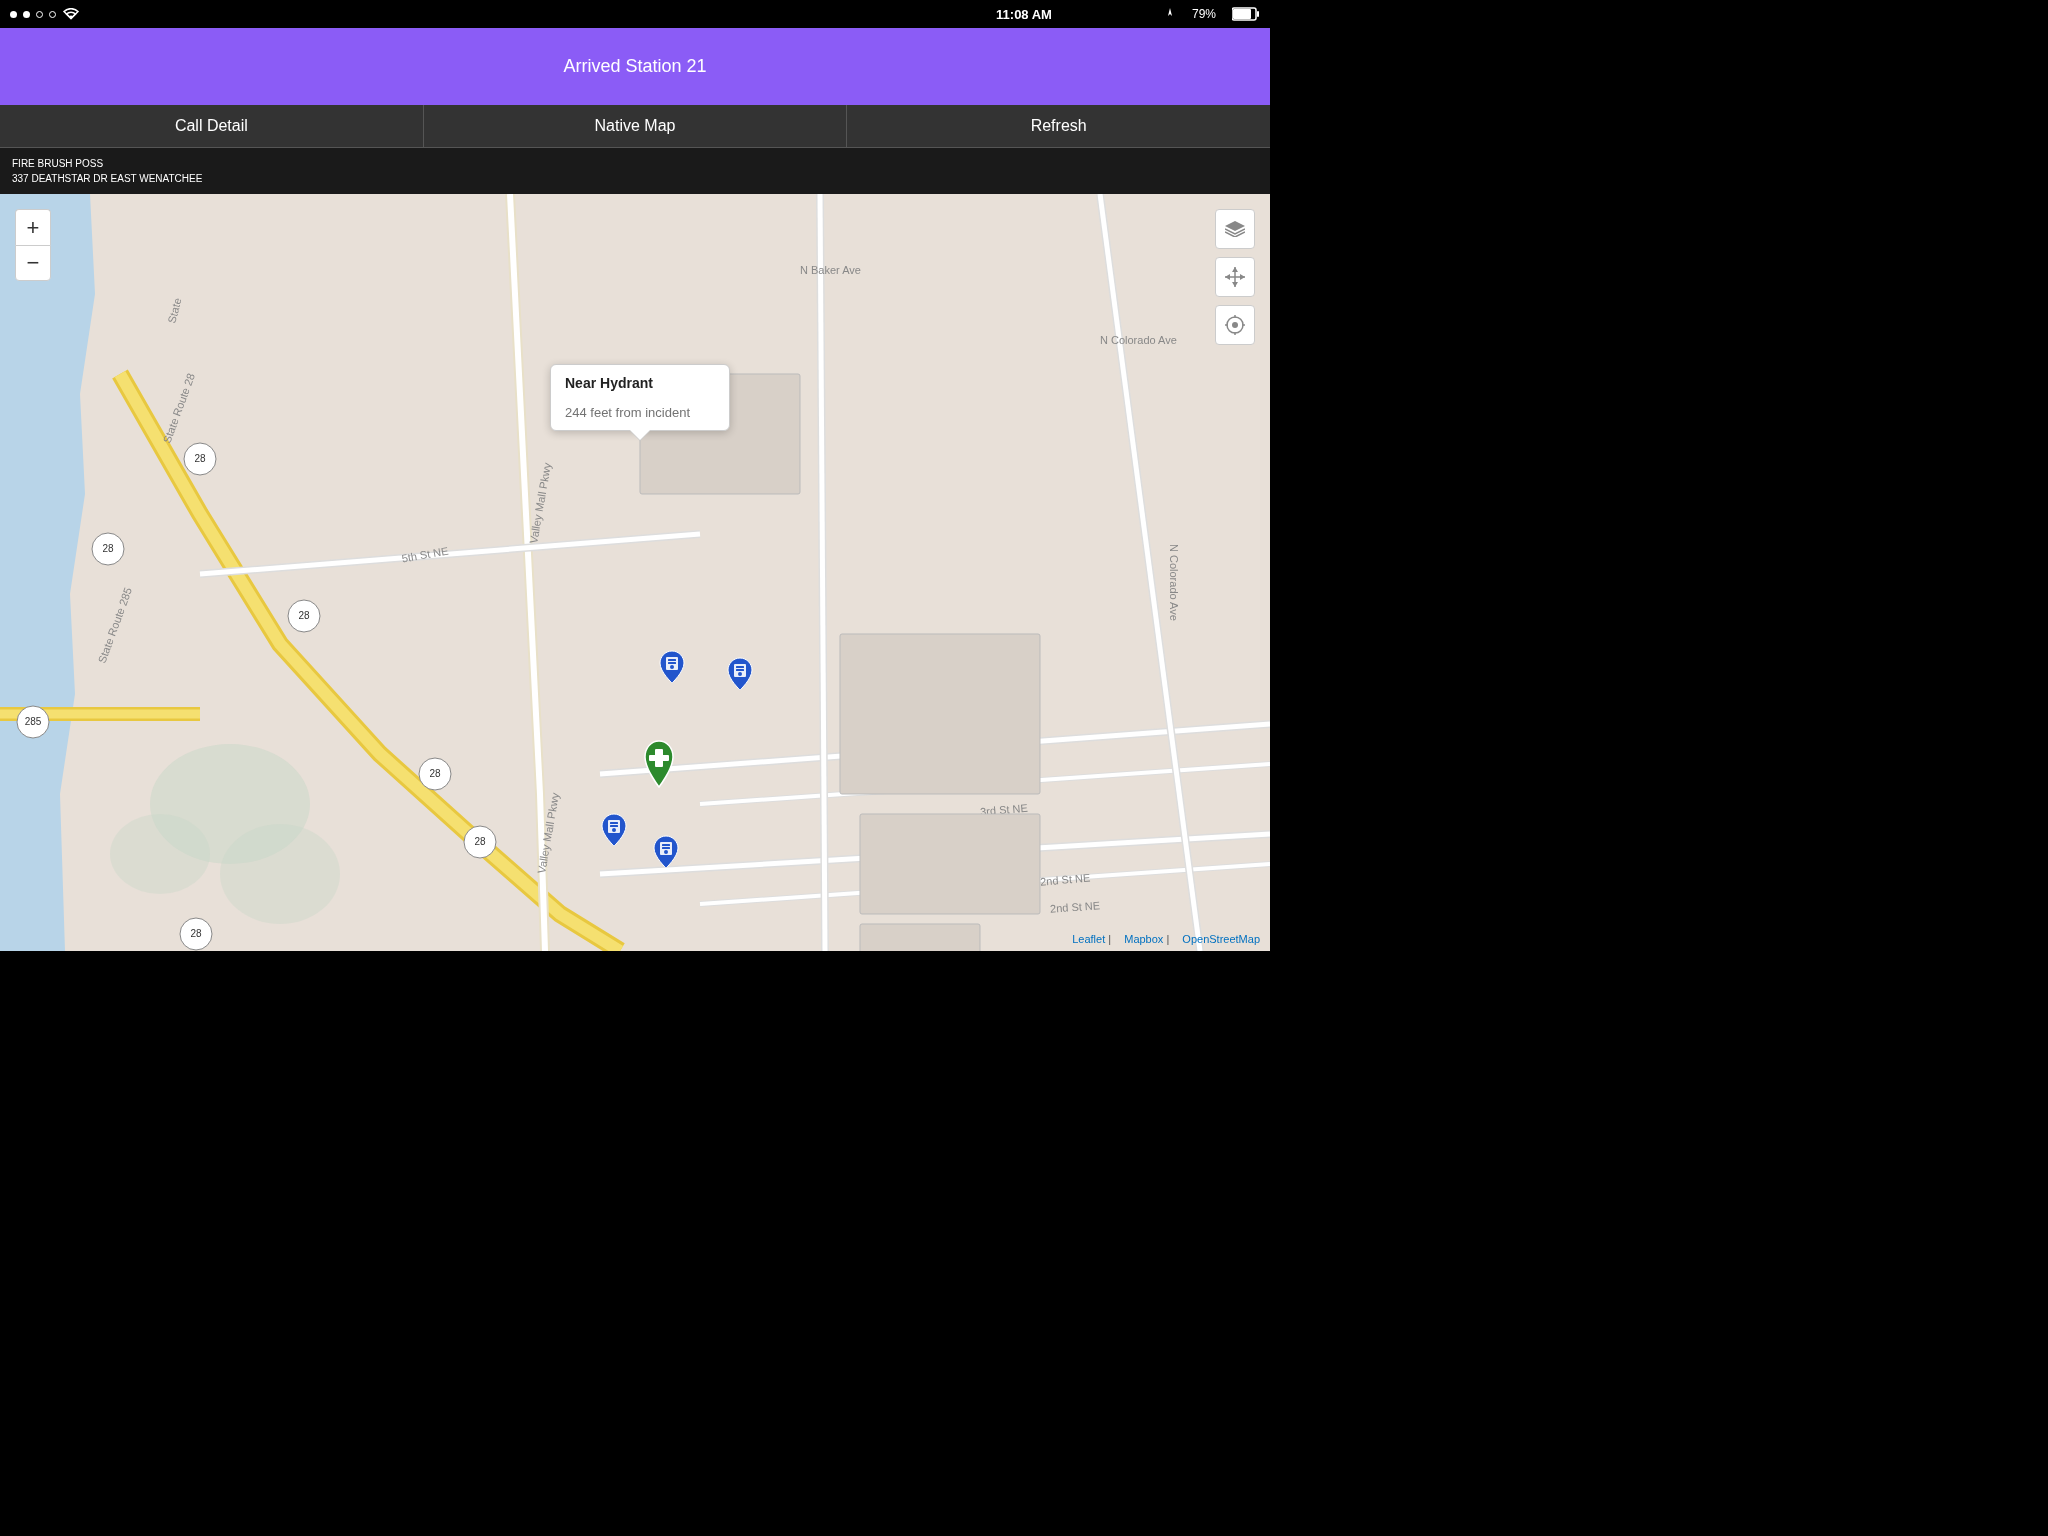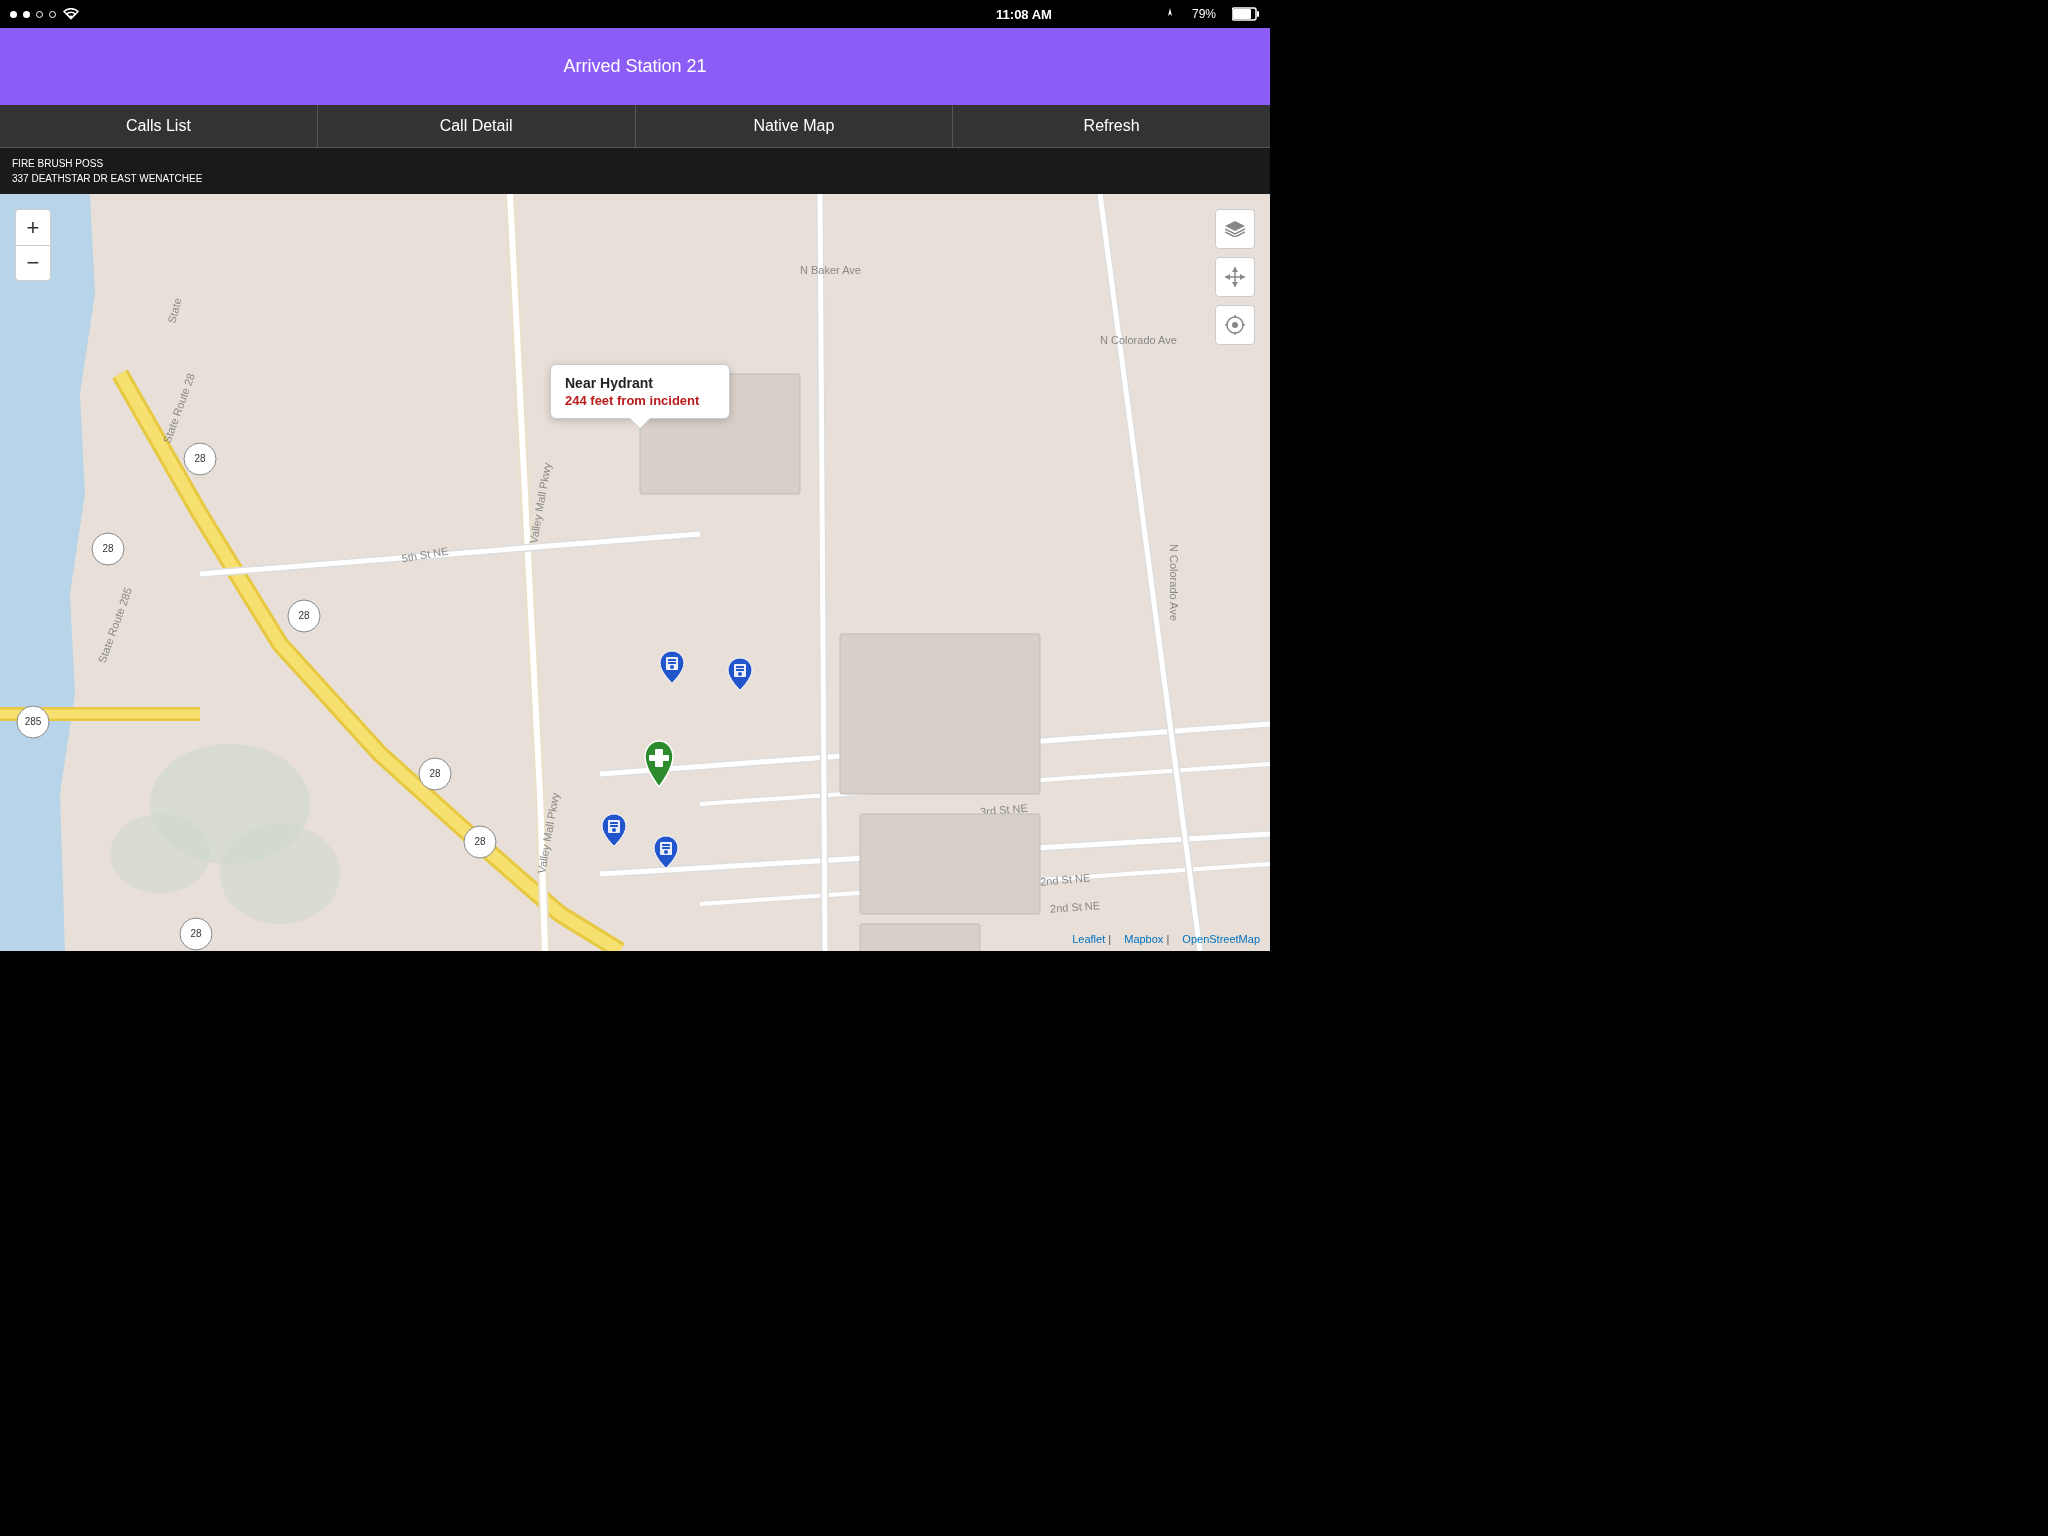--- a/index.html
+++ b/index.html
@@ -151,21 +151,21 @@
       content: '';
       position: absolute;
       bottom: -11px;
       left: 50%;
       transform: translateX(-50%);
       border: 10px solid transparent;
       border-top-color: #ccc;
       border-bottom: none;
     }
     .tooltip-title { font-weight: 700; font-size: 14px; color: #222; }
-    .tooltip-sub { font-size: 13px; color: #b91c1c; margin-top: 2px; font-weight: bold; }
+    .tooltip-sub { font-size: 13px; color: #737373; margin-top: 14px; }
 
     
     #map-attribution {
       position: absolute;
       bottom: 6px;
       right: 10px;
       font-size: 11px;
       color: #555;
       z-index: 10;
     }
@@ -198,23 +198,20 @@
       <rect x="25" y="4" width="2" height="6" rx="1" fill="#fff"></rect>
     </svg>
   </div>
 </div>
 
 <div id="arrived-banner">
   <span>Arrived Station 21</span>
 </div>
 
 <div id="nav-tabs">
-  <div class="nav-tab">
-    <span>Calls List</span>
-  </div>
   <div class="nav-tab">
     <span>Call Detail</span>
   </div>
   <div class="nav-tab">
     <span>Native Map</span>
   </div>
   <div class="nav-tab">
     <span>Refresh</span>
   </div>
 </div>

